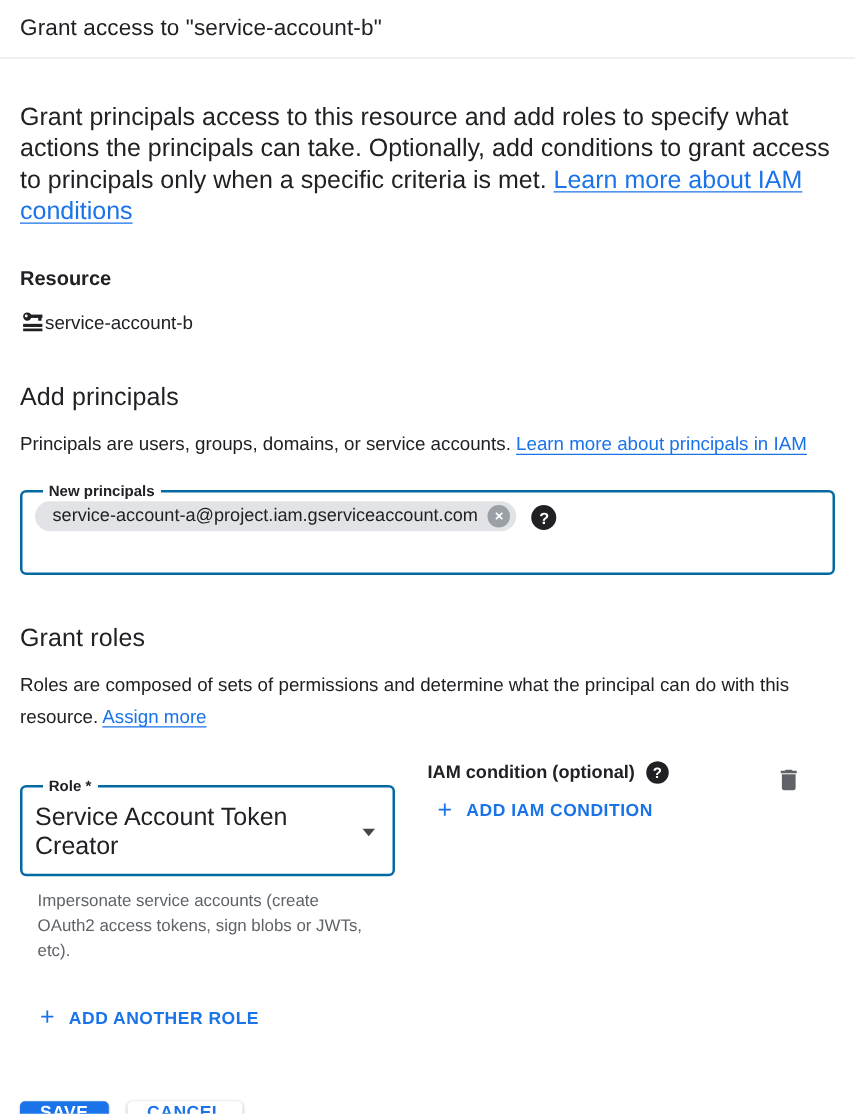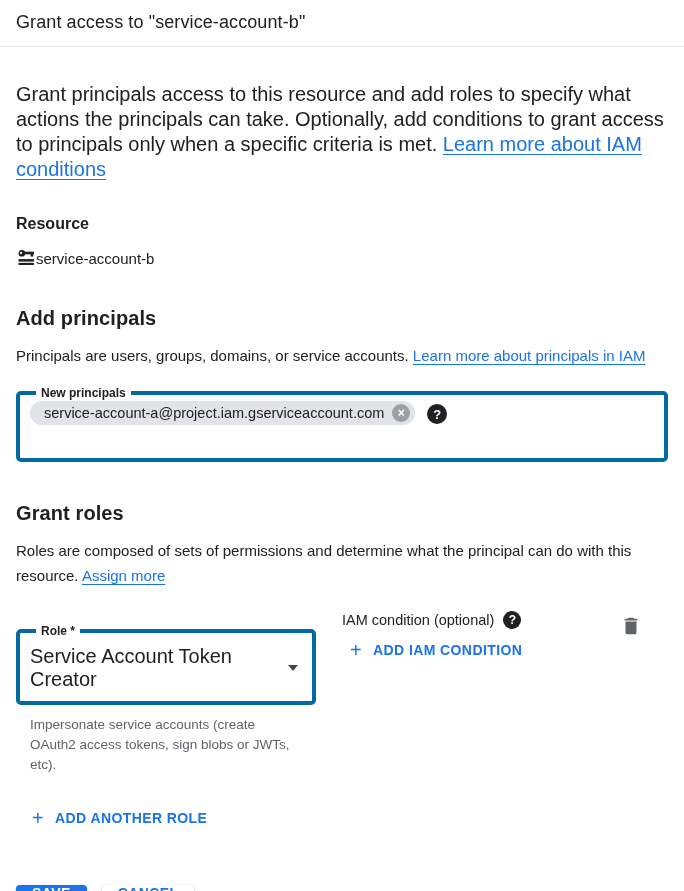--- a/index.html
+++ b/index.html
@@ -16,24 +16,24 @@
   .content { padding: 0 16px; }
 
   .intro { margin: 35px 0 0; font-size: 20px; line-height: 25px; max-width: 652px; }
   .para  { margin: 13px 0 0; font-size: 15px; line-height: 25px; max-width: 652px; }
   .link { color: #1a73e8; text-decoration: underline; text-decoration-thickness: 1px; text-underline-offset: 3px; cursor: pointer; }
 
   .h-resource { margin: 33px 0 0; font-size: 16px; font-weight: 700; }
   .resource-row { margin-top: 14px; display: flex; align-items: flex-end; font-size: 15px; }
   .res-icon { display: inline-flex; width: 20px; height: 20px; }
 
-  .h-section { margin: 40px 0 0; font-size: 20px; font-weight: 700; letter-spacing: .1px; }
+  .h-section { margin: 40px 0 0; font-size: 20px; font-weight: 400; letter-spacing: .1px; }
 
   fieldset.field {
-    border: 4px solid #0369a1; border-radius: 5px;
+    border: 2px solid #0369a1; border-radius: 5px;
     margin: 18px 0 0; padding: 0 10px 10px;
   }
   fieldset.field legend {
     font-size: 12px; font-weight: 700; color: #202124;
     padding: 0 5px; margin-left: 6px; line-height: 14px;
   }
   .principals-field { margin-right: 12px; }
   .principals-row { display: flex; justify-content: flex-start; align-items: flex-start; min-height: 48px; padding-top: 1px; gap: 12px; }
 
   .chip {
@@ -62,21 +62,21 @@
   .role-value { font-size: 20px; }
   .dd-arrow {
     width: 0; height: 0; margin-right: 4px;
     border-left: 5px solid transparent; border-right: 5px solid transparent;
     border-top: 6px solid #444746;
   }
   .helper { margin: 10px 0 0 14px; font-size: 13.5px; line-height: 20px; color: #5f6368; max-width: 270px; }
 
   .cond-col { margin-left: 26px; flex: 1 1 auto; }
   .cond-label-row { display: flex; align-items: center; gap: 9px; margin-top: 5px; }
-  .cond-label { font-size: 14.5px; font-weight: 400; }
+  .cond-label { font-size: 14.5px; font-weight: 700; }
   .help-circle.small { width: 18px; height: 18px; font-size: 12px; }
 
   .text-btn {
     display: inline-flex; align-items: center; gap: 11px;
     background: none; border: none; cursor: pointer;
     color: #1a73e8; font-family: inherit;
     font-size: 14px; font-weight: 700; letter-spacing: .4px;
     padding: 8px; border-radius: 4px;
   }
   .text-btn .plus { font-size: 20px; font-weight: 400; line-height: 16px; }

